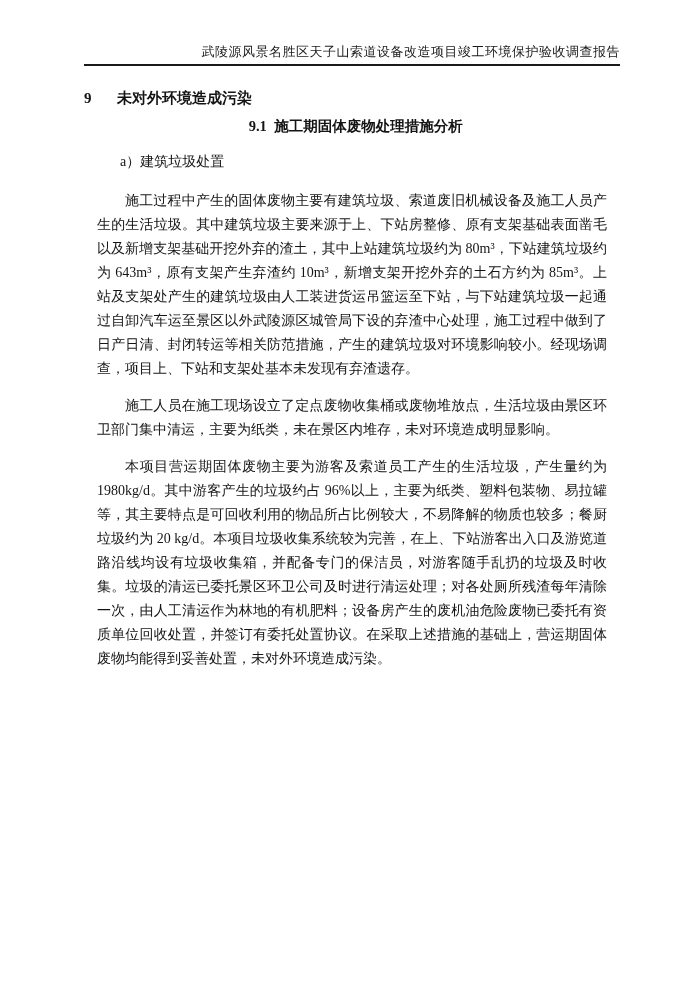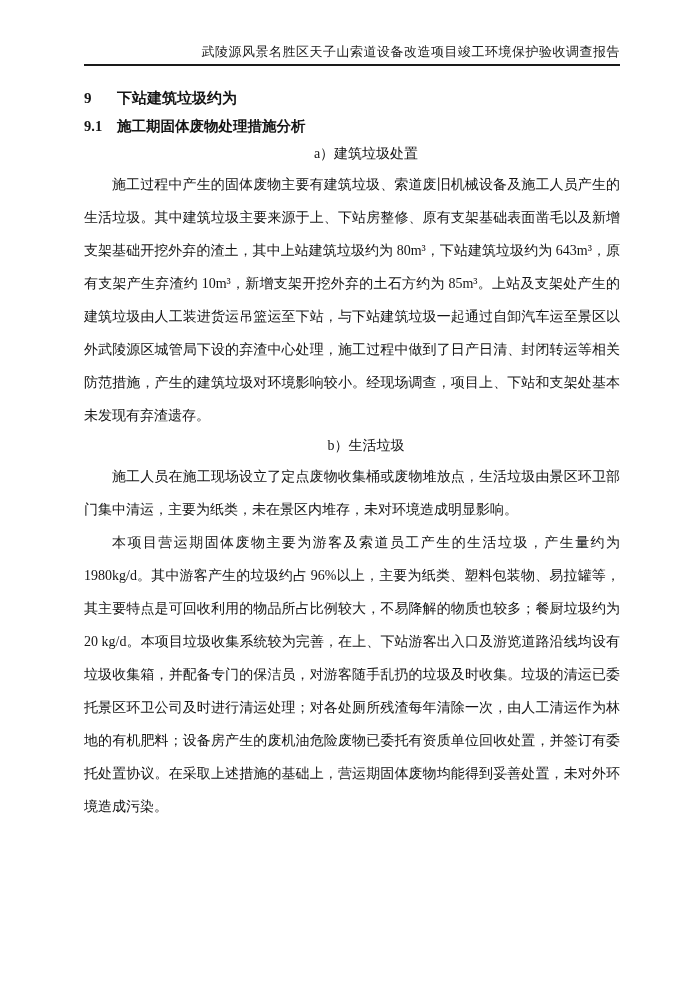--- a/index.html
+++ b/index.html
@@ -53,37 +53,37 @@
     font-weight: bold;
     line-height: 28px;
     margin: 0;
     text-align: left;
   }
   .sec-h2 {
     font-size: 14.5px;
     font-weight: bold;
     line-height: 28px;
     margin: 0;
-    text-align: left;
+    text-align: center;
   }
   .h-num {
     display: inline-block;
     min-width: 33px;
     font-weight: bold;
   }
   .item-label {
-    margin: 0;
+    margin: 8px;
     text-indent: 2em;
     line-height: 28px;
-    text-align: center;
+    text-align: left;
   }
   .para {
-    margin: 0;
+    margin: 13px;
     text-indent: 2em;
-    line-height: 33px;
+    line-height: 24px;
   }
   .footer {
     position: absolute;
     left: 0;
     right: 0;
     bottom: 58px;
     text-align: center;
     font-size: 12px;
     line-height: 14px;
     color: #222222;
@@ -95,33 +95,32 @@
 <div class="page">
 
   <div class="header">
     <div class="header-title">武陵源风景名胜区天子山索道设备改造项目竣工环境保护验收调查报告</div>
     <div class="header-rule"></div>
   </div>
 
   <div class="content">
 
     <h1 class="sec-h1">
-      <span class="h-num">9</span><span>下站建筑垃圾约为</span>
+      <span class="h-num">9</span><span>未对外环境造成污染</span>
     </h1>
 
     <h2 class="sec-h2">
       <span class="h-num">9.1</span><span>施工期固体废物处理措施分析</span>
     </h2>
 
     <p class="item-label">a）建筑垃圾处置</p>
 
     <p class="para">施工过程中产生的固体废物主要有建筑垃圾、索道废旧机械设备及施工人员产生的生活垃圾。其中建筑垃圾主要来源于上、下站房整修、原有支架基础表面凿毛以及新增支架基础开挖外弃的渣土，其中上站建筑垃圾约为 80m³，下站建筑垃圾约为 643m³，原有支架产生弃渣约 10m³，新增支架开挖外弃的土石方约为 85m³。上站及支架处产生的建筑垃圾由人工装进货运吊篮运至下站，与下站建筑垃圾一起通过自卸汽车运至景区以外武陵源区城管局下设的弃渣中心处理，施工过程中做到了日产日清、封闭转运等相关防范措施，产生的建筑垃圾对环境影响较小。经现场调查，项目上、下站和支架处基本未发现有弃渣遗存。</p>
 
 
-    <p class="item-label">b）生活垃圾</p>
 
     <p class="para">施工人员在施工现场设立了定点废物收集桶或废物堆放点，生活垃圾由景区环卫部门集中清运，主要为纸类，未在景区内堆存，未对环境造成明显影响。</p>
 
 
     <p class="para">本项目营运期固体废物主要为游客及索道员工产生的生活垃圾，产生量约为 1980kg/d。其中游客产生的垃圾约占 96%以上，主要为纸类、塑料包装物、易拉罐等，其主要特点是可回收利用的物品所占比例较大，不易降解的物质也较多；餐厨垃圾约为 20 kg/d。本项目垃圾收集系统较为完善，在上、下站游客出入口及游览道路沿线均设有垃圾收集箱，并配备专门的保洁员，对游客随手乱扔的垃圾及时收集。垃圾的清运已委托景区环卫公司及时进行清运处理；对各处厕所残渣每年清除一次，由人工清运作为林地的有机肥料；设备房产生的废机油危险废物已委托有资质单位回收处置，并签订有委托处置协议。在采取上述措施的基础上，营运期固体废物均能得到妥善处置，未对外环境造成污染。</p>
 
   </div>
 
 
 </div>

